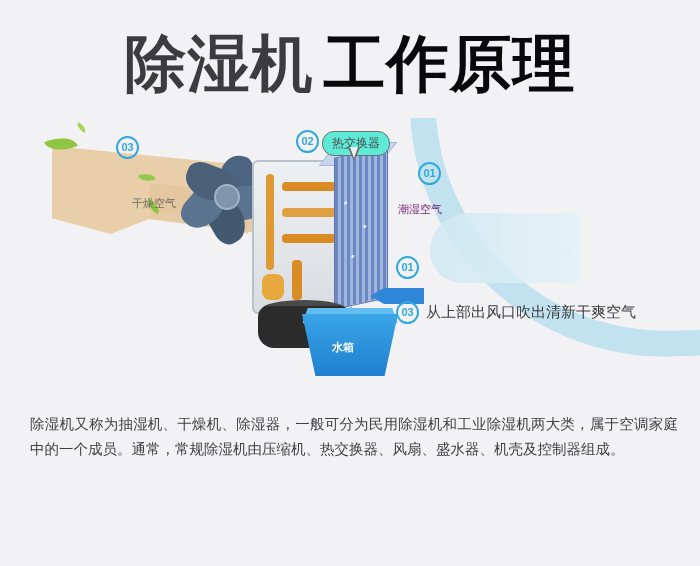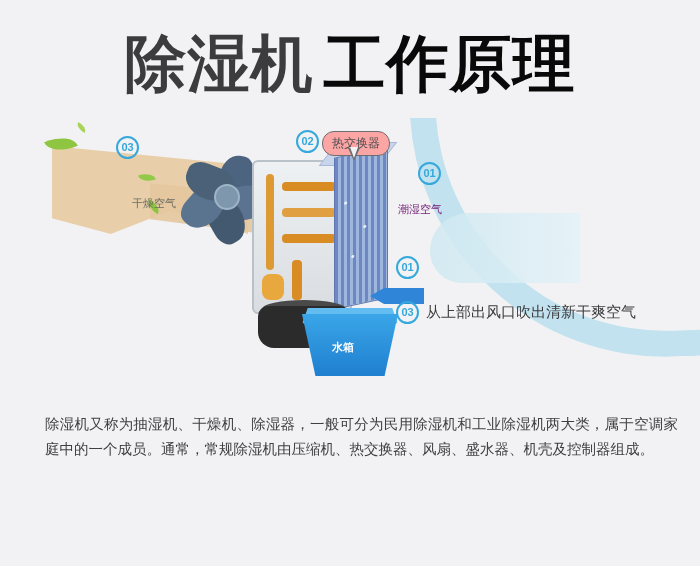--- a/index.html
+++ b/index.html
@@ -132,21 +132,21 @@
   .badge-02-d{left:296px;top:12px;}
   .badge-03-d{left:116px;top:18px;}
 
   .lab{position:absolute;color:#58595b;font-size:11px;white-space:nowrap;}
   .lab-humid{left:398px;top:84px;color:#701a75;}
   .lab-dry{left:132px;top:78px;color:#6b6b60;}
 
   .bubble{
     position:absolute;left:322px;top:13px;
     padding:3px 9px;border:1.5px solid #6d6e71;border-radius:12px;
-    color:#4b4c4e;font-size:12px;background:#fca5a5;white-space:nowrap;
+    color:#4b4c4e;font-size:12px;background:#5eead4;white-space:nowrap;
   }
   .bubble-tail{position:absolute;left:348px;top:30px;width:0;height:0;
     border-left:6px solid transparent;border-right:6px solid transparent;
     border-top:13px solid #6d6e71;}
   .bubble-tail-in{position:absolute;left:350px;top:29px;width:0;height:0;
     border-left:4px solid transparent;border-right:4px solid transparent;
     border-top:11px solid #f2f2f4;}
 
   
   .steps{position:absolute;left:396px;top:256px;width:304px;}
@@ -173,21 +173,21 @@
       -3px  0   0 #1473c8,  3px  0   0 #1473c8,
        0   -3px 0 #1473c8,  0    3px 0 #1473c8,
        4px  4px 0 #0f5fa8;
   }
   .overlay-line.l2{margin-top:2px;}
 
   
   .body-text{position:absolute;left:30px;top:412px;width:648px;}
   .para{
     color:#3f3f41;font-size:14.5px;line-height:25px;
-    text-align:justify;margin:0 0 14px 15px;
+    text-align:justify;margin:0 0 14px 0;
     font-family:"DejaVu Sans","Liberation Sans",sans-serif;
   }
 </style>
 </head>
 <body>
 
 <div class="page">
 
   <div class="title-area">
     <div class="title-text">

